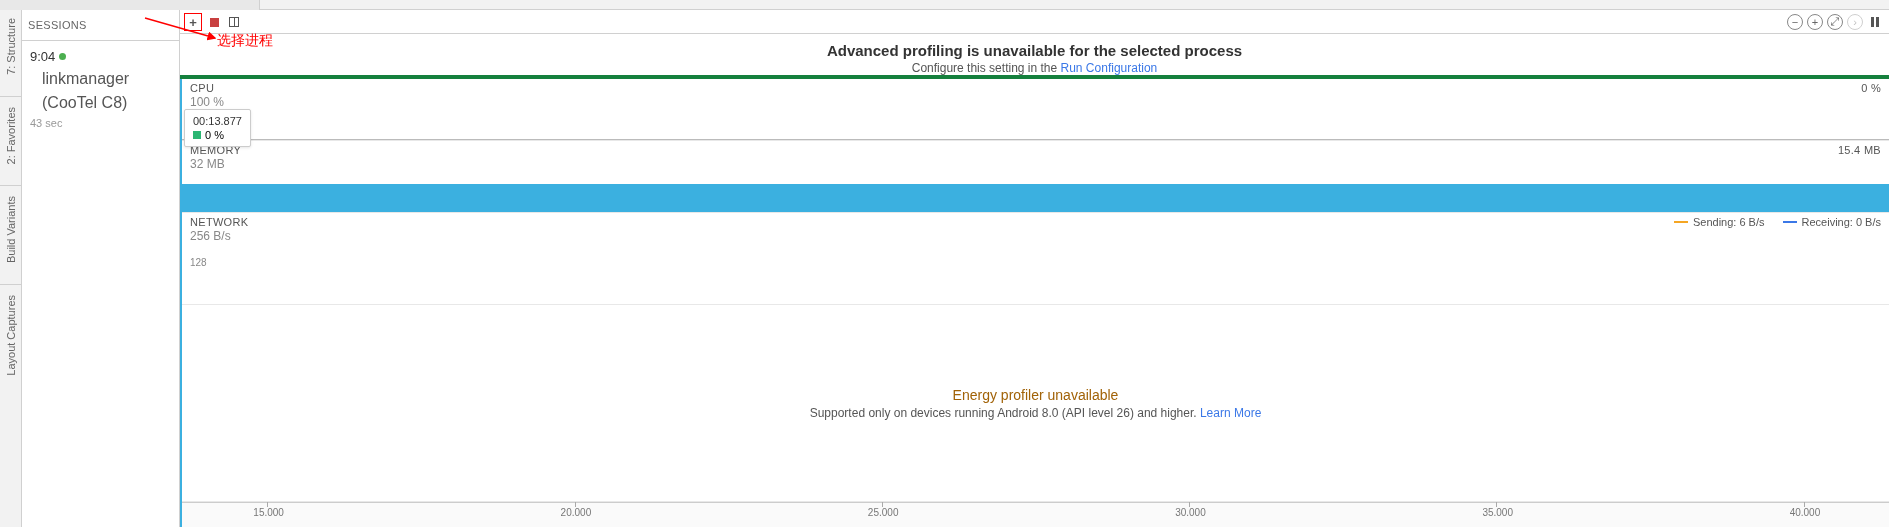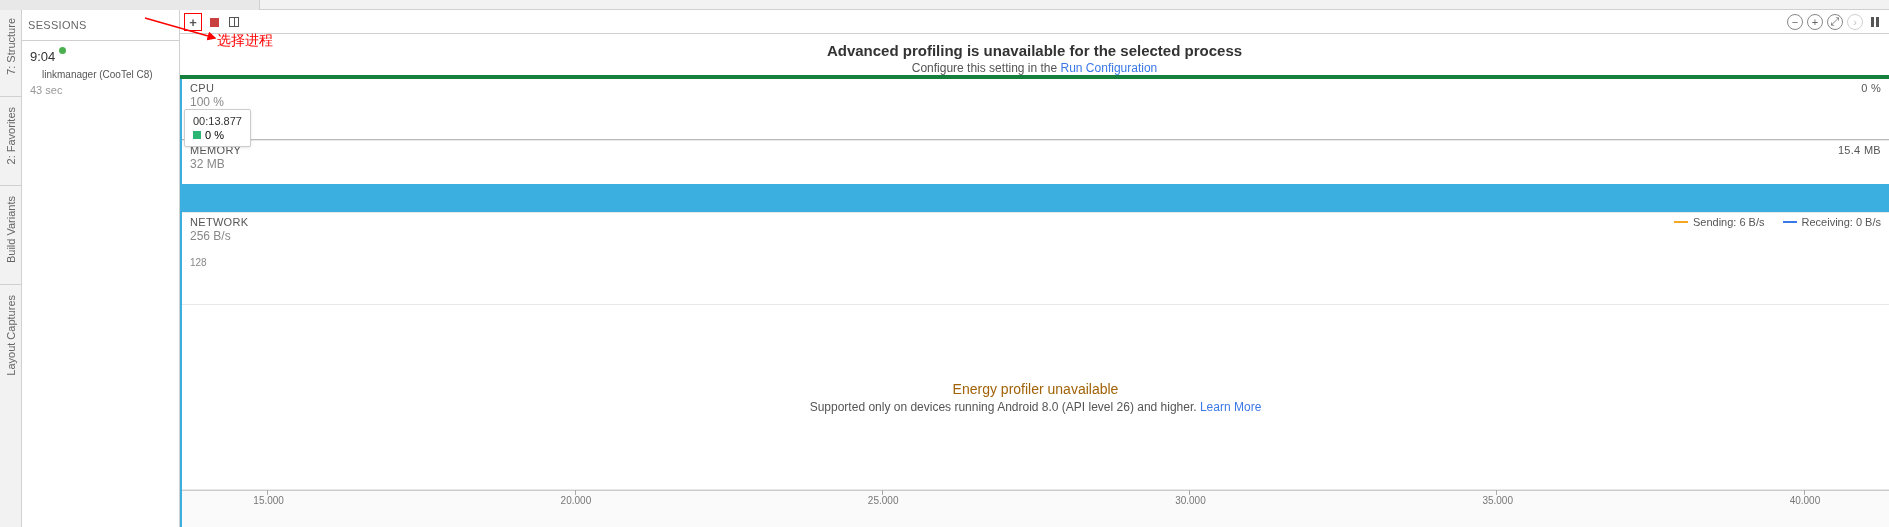--- a/index.html
+++ b/index.html
@@ -12,23 +12,23 @@
     .left-toolbar .item { writing-mode: vertical-rl; transform: rotate(180deg); font-size: 11px; color: #666; padding: 8px 3px; cursor: pointer; display: flex; align-items: center; gap: 3px; }
     .left-toolbar .sep { height: 1px; width: 100%; background: #d0d0d0; margin: 2px 0; }
     .left-toolbar .icon-sq { width: 8px; height: 8px; display: inline-block; }
 
     .main { position: absolute; left: 22px; top: 10px; right: 0; bottom: 0; display: flex; }
 
     .sessions-panel { width: 158px; border-right: 1px solid #d0d0d0; display: flex; flex-direction: column; }
     .sessions-header { height: 31px; display: flex; align-items: center; padding: 0 6px; border-bottom: 1px solid #d0d0d0; font-size: 11px; color: #666; letter-spacing: 0.3px; }
     .sessions-body { flex: 1; padding: 6px 8px; }
     .session-item { font-size: 12px; color: #333; line-height: 1.5; }
-    .session-time { font-size: 13px; color: #333; display: inline-flex; gap: 4px; }
+    .session-time { font-size: 13px; color: #333; display: inline-flex; align-items: center; gap: 4px; }
     .green-dot { width: 7px; height: 7px; background: #4caf50; border-radius: 50%; display: inline-block; }
-    .session-name { font-size: 10px; color: #555; padding-left: 12px; }
+    .session-name { font-size: 16px; color: #555; padding-left: 12px; }
     .session-dur { font-size: 11px; color: #999; }
 
     .profiler-area { flex: 1; display: flex; position: relative; }
     .tool-btn { width: 16px; height: 16px; display: flex; align-items: center; justify-content: center; cursor: pointer; color: #555; }
     .tool-btn.redbox { border: 1px solid red; width: 18px; height: 18px; }
     .stop-sq { width: 9px; height: 9px; background: #c84040; }
     .layout-ic { width: 10px; height: 10px; border: 1px solid #555; position: relative; }
     .layout-ic::after { content: ''; position: absolute; left: 4px; top: 0; bottom: 0; width: 1px; background: #555; }
 
     .annotation { position: absolute; left: 137px; top: 10px; z-index: 50; pointer-events: none; }
@@ -68,21 +68,21 @@
     .net-legend { position: absolute; right: 8px; top: 3px; display: flex; gap: 18px; font-size: 11px; color: #555; }
     .legend-item { display: flex; align-items: center; gap: 5px; }
     .legend-line { width: 14px; height: 2px; }
     .net-128 { position: absolute; left: 8px; top: 44px; font-size: 10px; color: #888; }
 
     .energy-sec { flex: 1; display: flex; flex-direction: column; align-items: center; justify-content: center; min-height: 90px; }
     .energy-title { font-size: 14px; color: #a16207; }
     .energy-sub { font-size: 12px; color: #555; margin-top: 3px; }
     .energy-sub a { color: #3b78e7; text-decoration: none; cursor: pointer; }
 
-    .timeline { height: 37px; border-top: 1px solid #ccc; position: relative; background: #fafafa; }
+    .timeline { height: 25px; border-top: 1px solid #ccc; position: relative; background: #fafafa; }
     .tick { position: absolute; top: 0; font-size: 10px; color: #777; }
     .tick::before { content: ''; position: absolute; top: -1px; left: 0; width: 1px; height: 5px; background: #aaa; }
     .tick span { position: relative; top: 4px; left: -14px; }
 
     .watermark { position: absolute; right: 10px; bottom: 25px; font-size: 13px; color: rgba(120,120,120,0.35); letter-spacing: 0.5px; font-style: italic; }
   </style>
 </head>
 <body>
 
 <div class="topbar">

